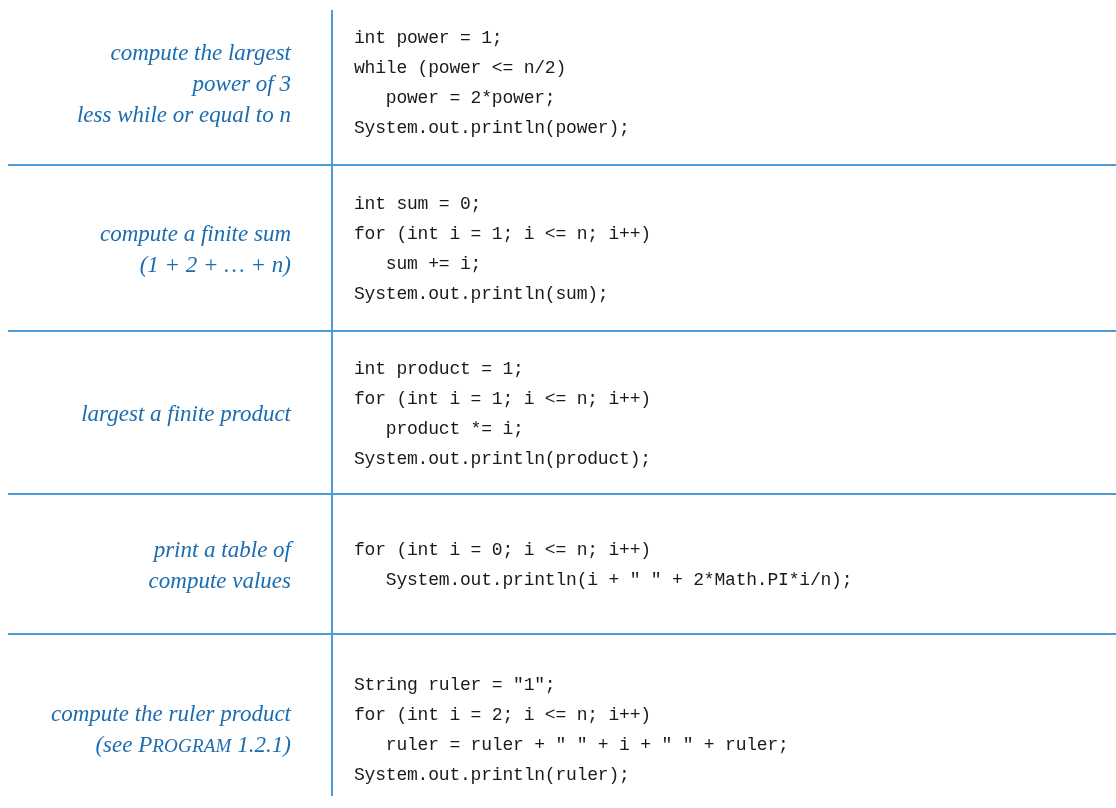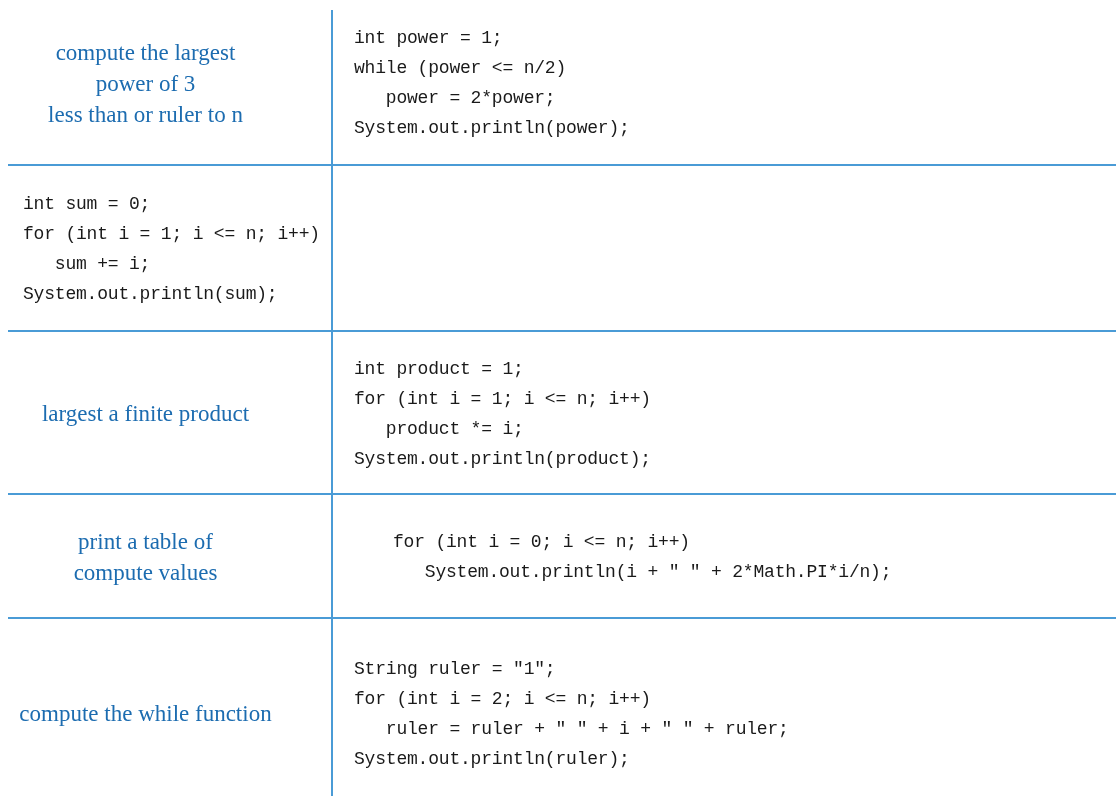--- a/index.html
+++ b/index.html
@@ -49,22 +49,23 @@
     bottom: 0;
     height: 2px;
     background: #4a9bd6;
   }
 
   .desc-cell {
     width: 331px;
     flex: 0 0 331px;
     box-sizing: border-box;
     padding-right: 40px;
-    text-align: center;
+    text-align: right;
     color: #1c6cb0;
+    font-style: italic;
     font-size: 23px;
     line-height: 31px;
   }
 
   .desc-cell .ln { display: block; white-space: nowrap; }
 
   .smallcaps {
     font-size: 19px;
     letter-spacing: 0.2px;
   }
@@ -79,43 +80,47 @@
     font-size: 18px;
     line-height: 30px;
     white-space: pre;
     letter-spacing: -0.2px;
   }
 
   
   #row-0 { height: 166px; }
   #row-1 { height: 166px; }
   #row-2 { height: 163px; }
-  #row-3 { height: 124px; gap: 39px; }
+  #row-3 { height: 140px; }
   #row-4 { height: 189px; }
 </style>
 </head>
 <body>
 
 <div class="table">
 
   <div class="v-rule"></div>
 
   <div class="row ruled" id="row-0">
     <div class="desc-cell">
       <span class="ln">compute the largest</span>
       <span class="ln">power of 3</span>
-      <span class="ln">less than or ruler to n</span>
+      <span class="ln">less while or equal to n</span>
     </div>
     <div class="code-cell">int power = 1;
 while (power &lt;= n/2)
    power = 2*power;
 System.out.println(power);</div>
   </div>
 
   <div class="row ruled" id="row-1">
+    <div class="desc-cell">
+      <span class="ln">compute a finite sum</span>
+      <span class="ln">(1 + 2 + … + n)</span>
+    </div>
     <div class="code-cell">int sum = 0;
 for (int i = 1; i &lt;= n; i++)
    sum += i;
 System.out.println(sum);</div>
   </div>
 
   <div class="row ruled" id="row-2">
     <div class="desc-cell">
       <span class="ln">largest a finite product</span>
     </div>
@@ -129,21 +134,22 @@
     <div class="desc-cell">
       <span class="ln">print a table of</span>
       <span class="ln">compute values</span>
     </div>
     <div class="code-cell">for (int i = 0; i &lt;= n; i++)
    System.out.println(i + " " + 2*Math.PI*i/n);</div>
   </div>
 
   <div class="row" id="row-4">
     <div class="desc-cell">
-      <span class="ln">compute the while function</span>
+      <span class="ln">compute the ruler product</span>
+      <span class="ln"><span>(see </span><span class="cap">P</span><span class="smallcaps">ROGRAM</span><span> 1.2.1)</span></span>
     </div>
     <div class="code-cell">String ruler = "1";
 for (int i = 2; i &lt;= n; i++)
    ruler = ruler + " " + i + " " + ruler;
 System.out.println(ruler);</div>
   </div>
 
 </div>
 
 </body></html>

